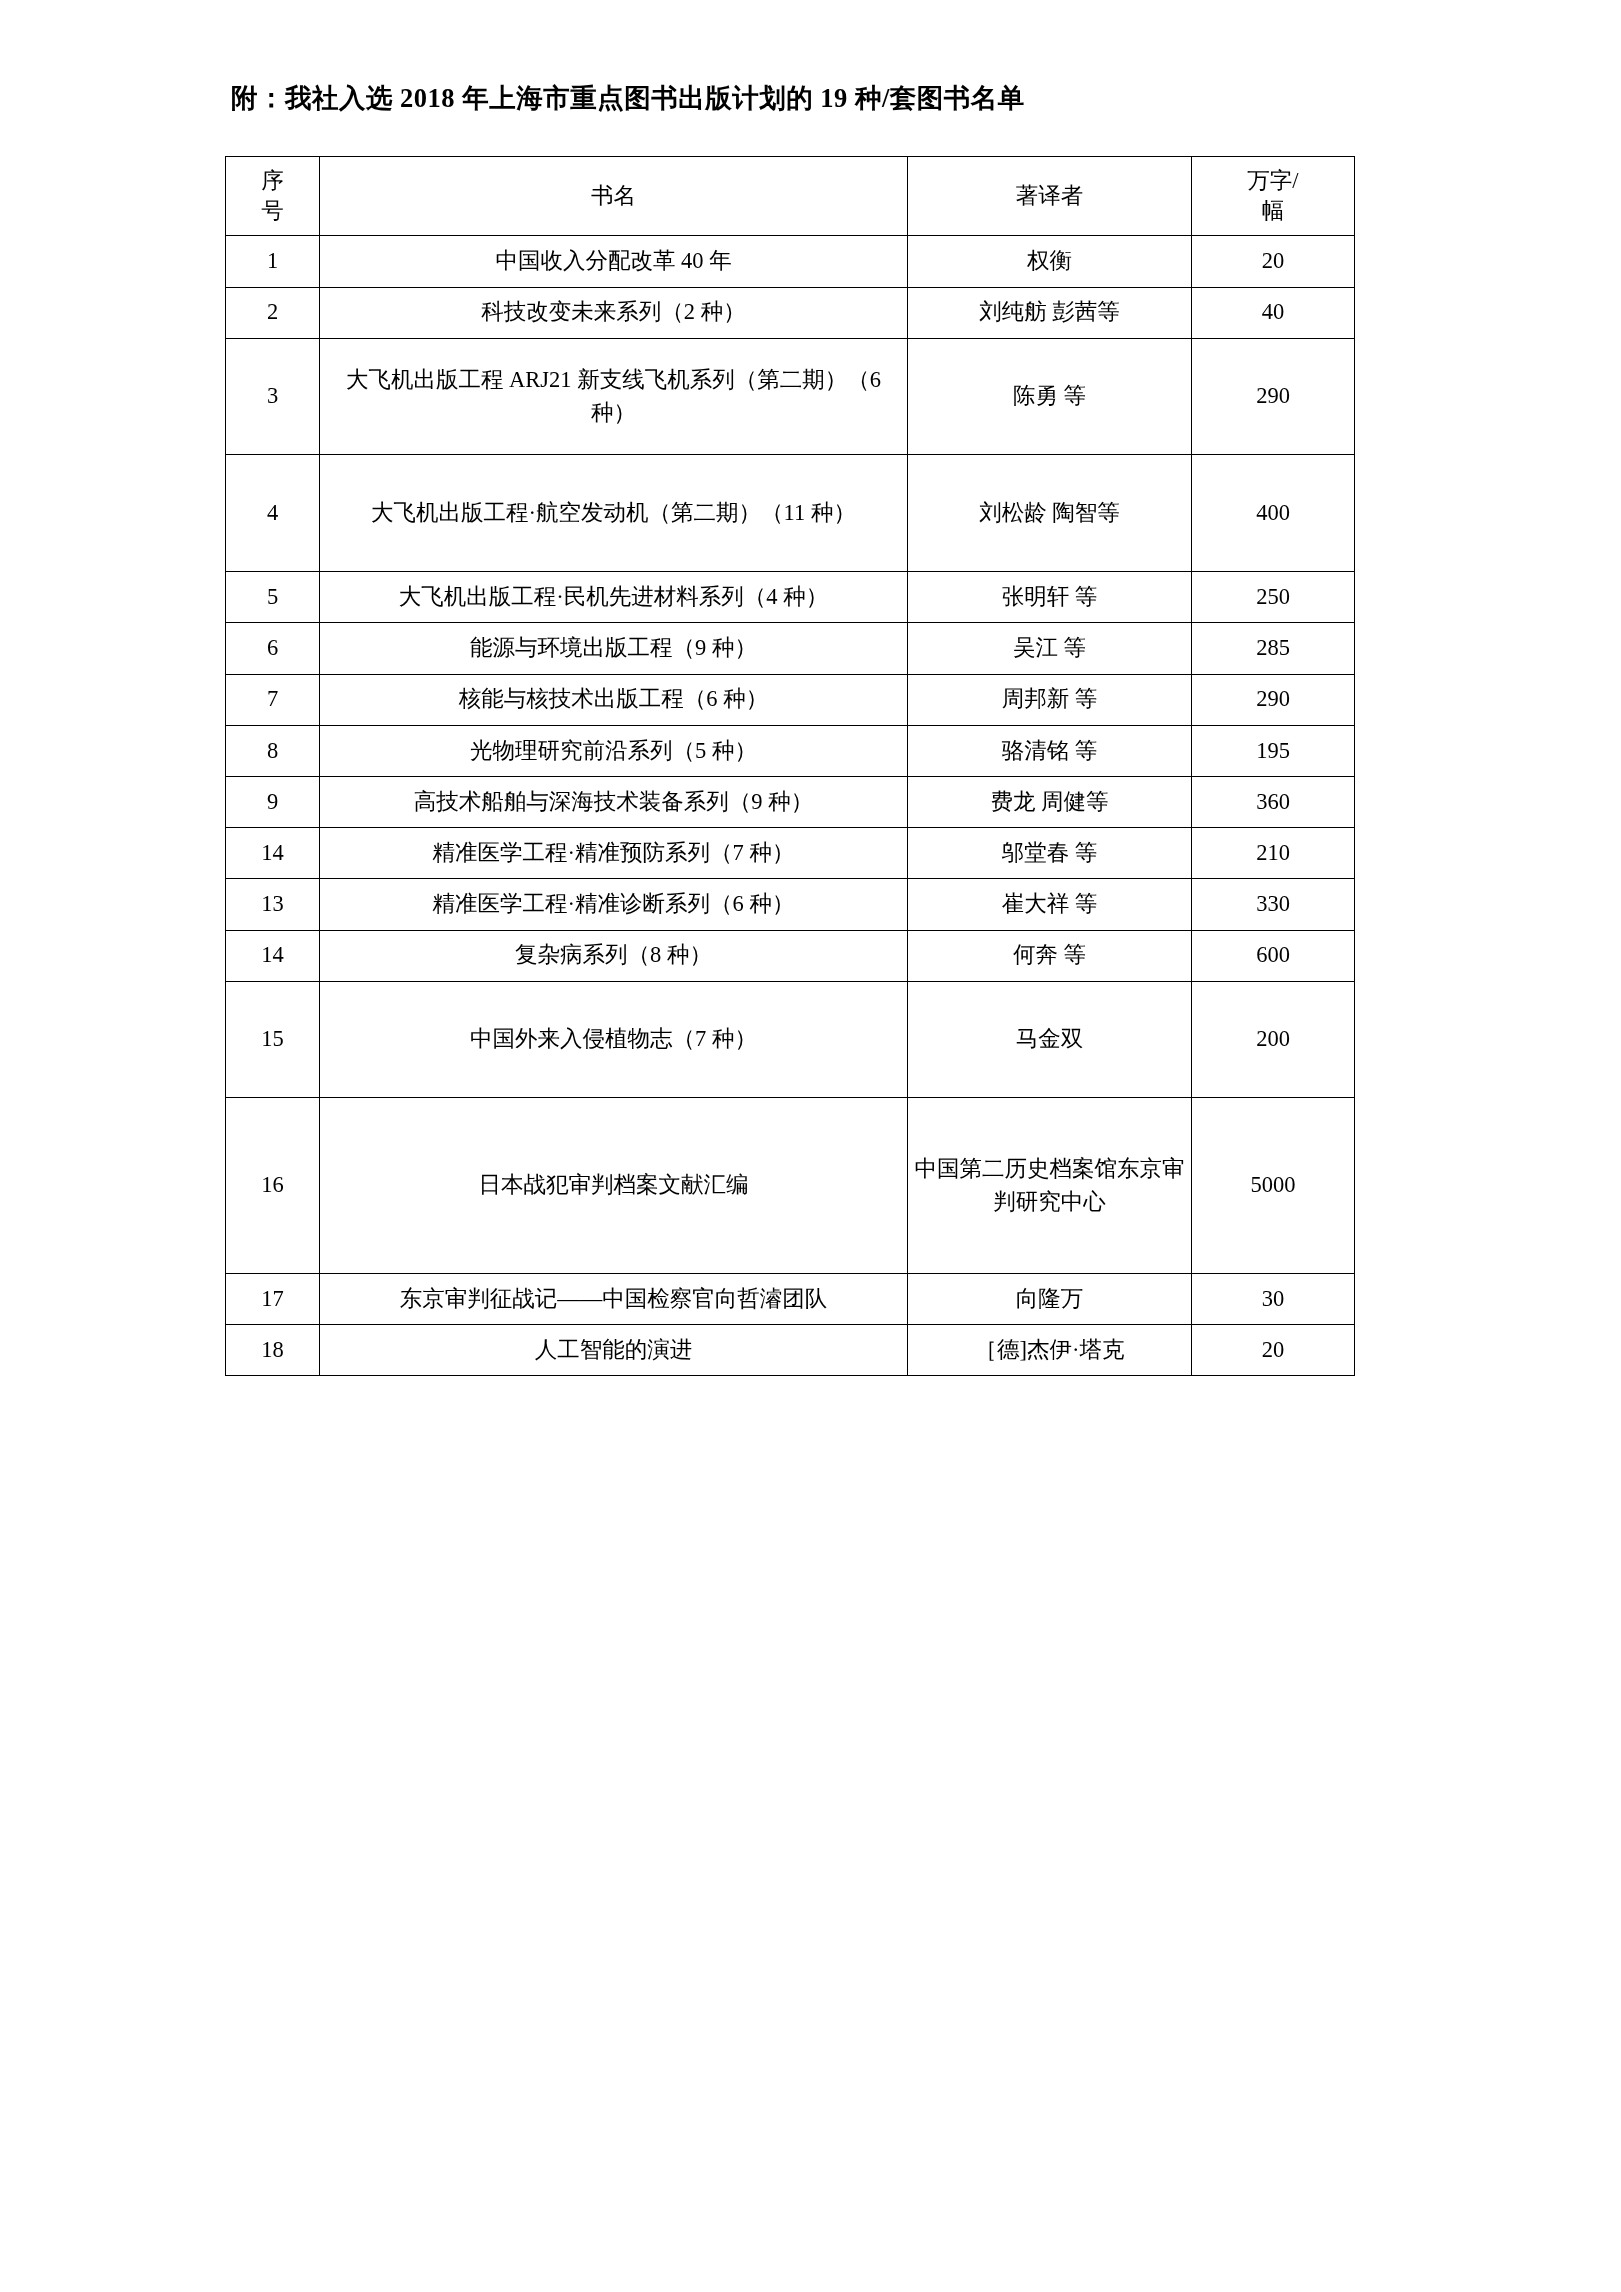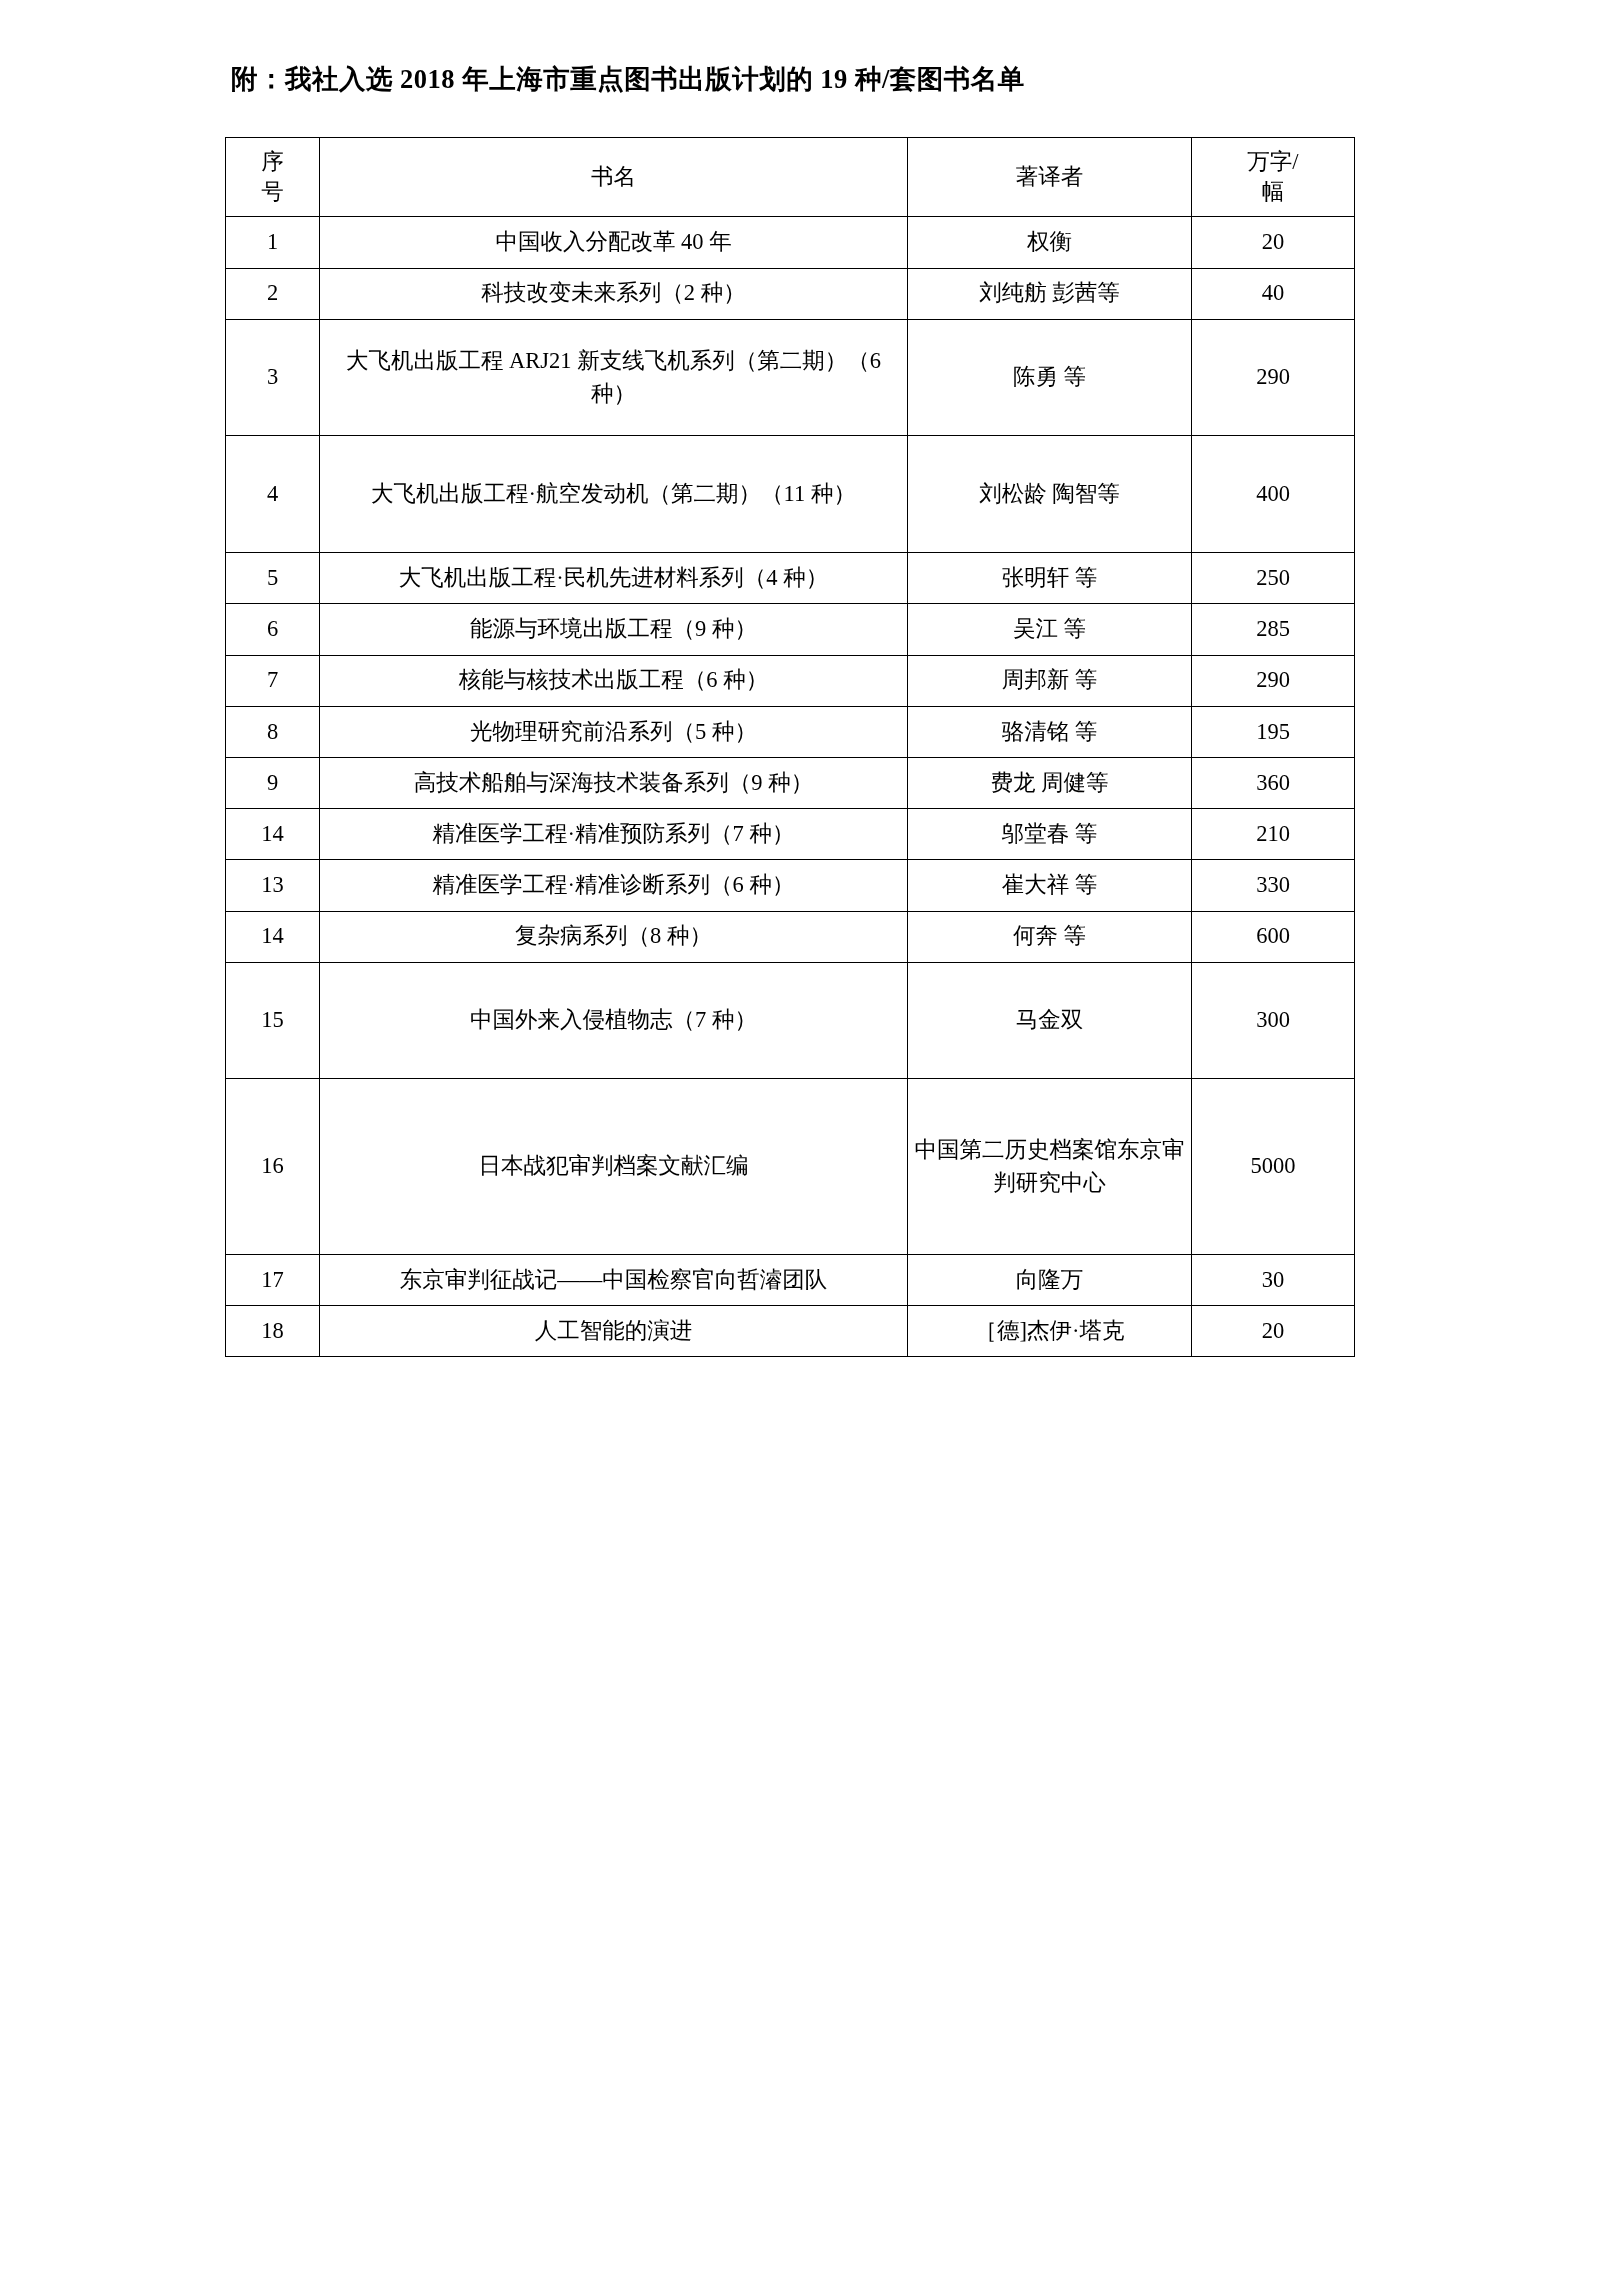--- a/index.html
+++ b/index.html
@@ -11,21 +11,21 @@
     width: 1621px;
     height: 2293px;
     font-family: "Liberation Serif", "DejaVu Serif", serif;
     color: #000000;
     position: relative;
   }
   .page {
     box-sizing: border-box;
     width: 1360px;
     min-height: 2293px;
-    padding: 61px 196px 0 225px;
+    padding: 80px 196px 0 225px;
   }
   .doc-title {
     font-size: 26.5px;
     font-weight: bold;
     letter-spacing: 0.5px;
     margin: 0 0 39px 5.9px;
     line-height: 1.4;
   }
   table.book-table {
     border-collapse: collapse;
@@ -160,21 +160,21 @@
         <tr>
           <td>14</td>
           <td class="cell-name">复杂病系列（8 种）</td>
           <td>何奔  等</td>
           <td>600</td>
         </tr>
         <tr class="tall">
           <td>15</td>
           <td class="cell-name">中国外来入侵植物志（7 种）</td>
           <td>马金双</td>
-          <td>300</td>
+          <td>200</td>
         </tr>
         <tr class="huge">
           <td>16</td>
           <td class="cell-name">日本战犯审判档案文献汇编</td>
           <td>中国第二历史档案馆东京审判研究中心</td>
           <td>5000</td>
         </tr>
         <tr>
           <td>17</td>
           <td class="cell-name">东京审判征战记——中国检察官向哲濬团队</td>

